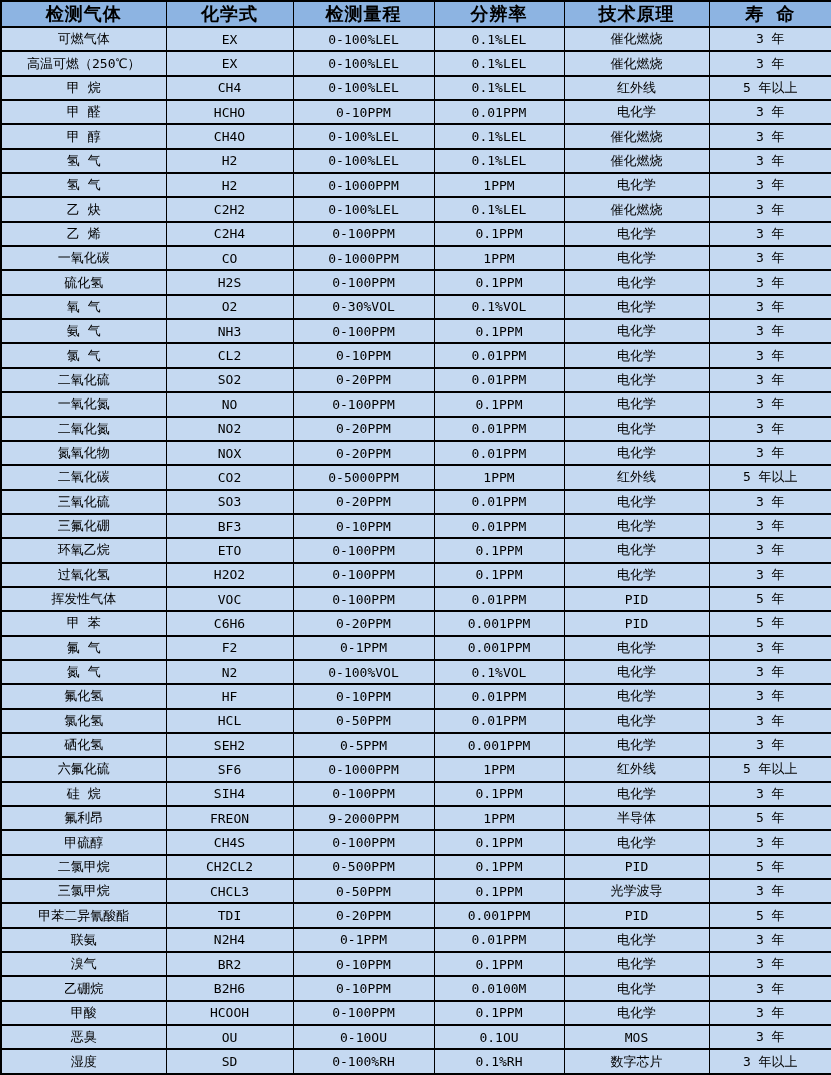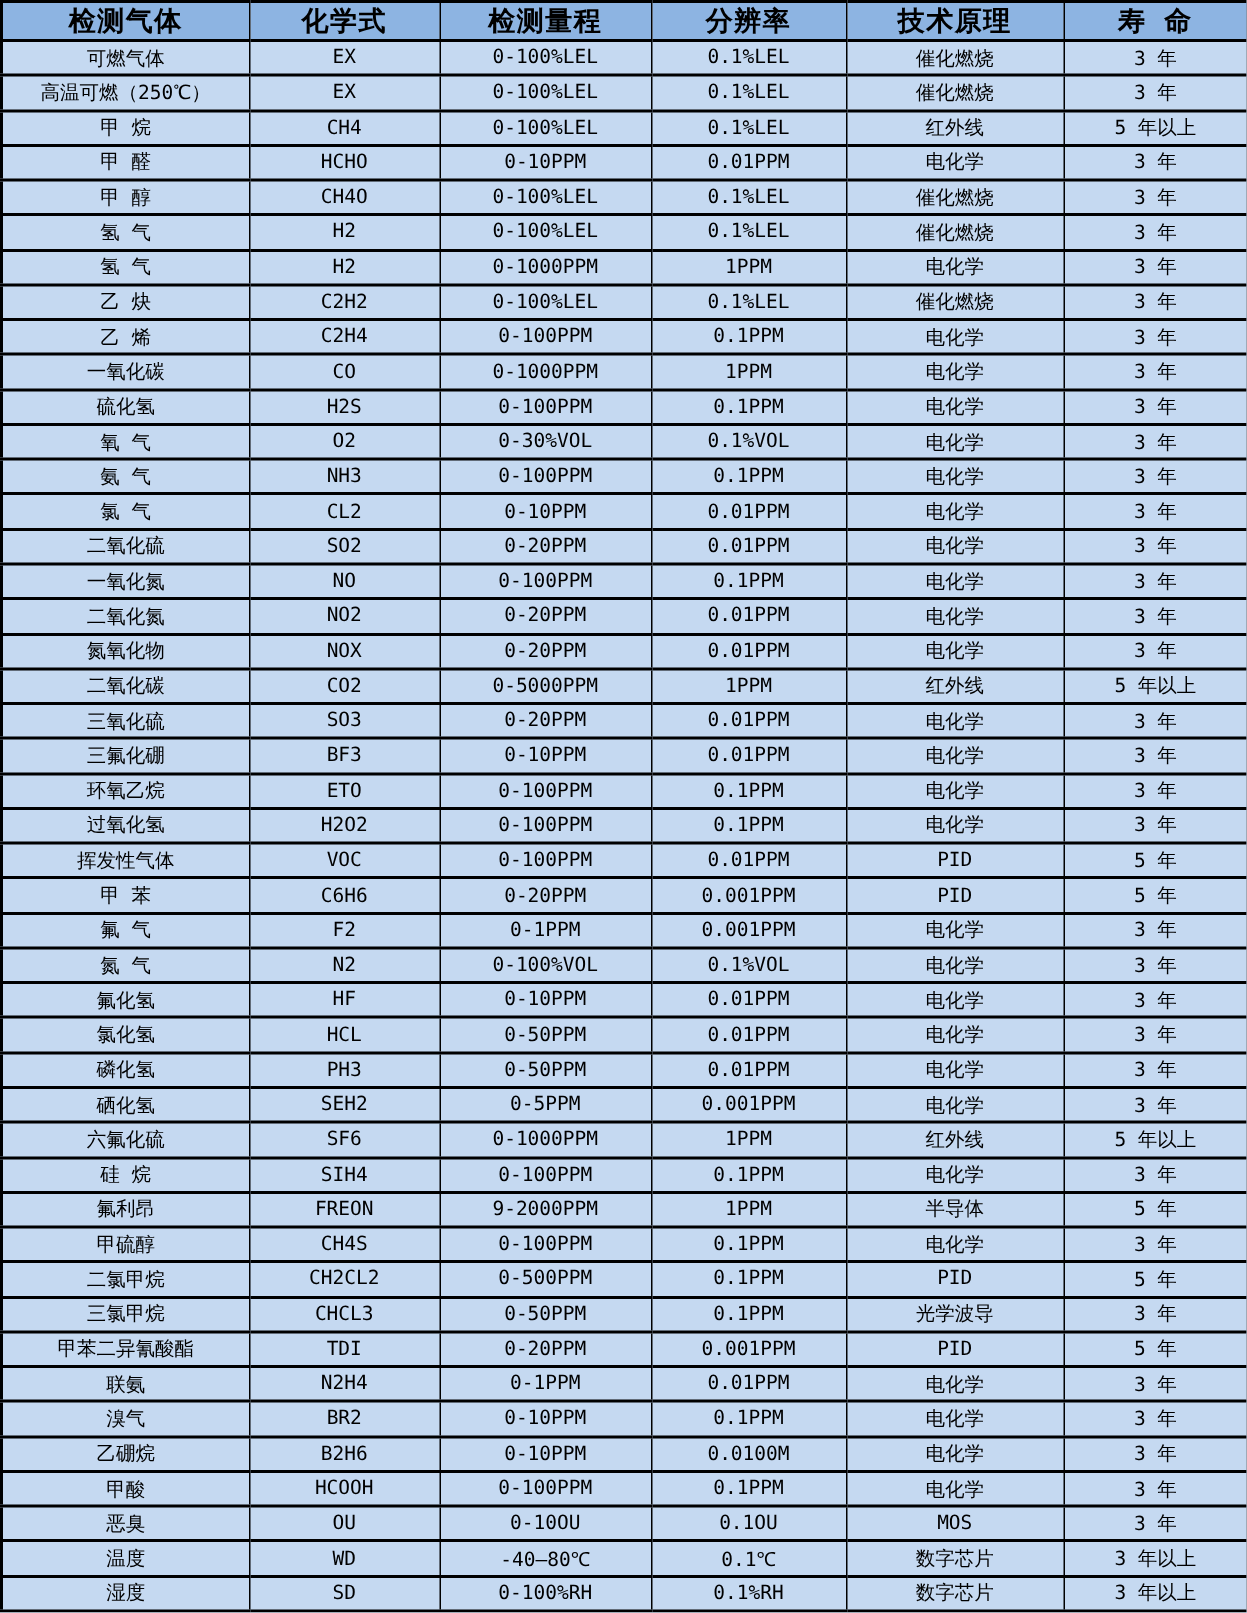--- a/index.html
+++ b/index.html
@@ -290,28 +290,20 @@
       </tr>
       <tr>
         <td>氯化氢</td>
         <td>HCL</td>
         <td>0-50PPM</td>
         <td>0.01PPM</td>
         <td>电化学</td>
         <td>3 年</td>
       </tr>
       <tr>
-        <td>磷化氢</td>
-        <td>PH3</td>
-        <td>0-50PPM</td>
-        <td>0.01PPM</td>
-        <td>电化学</td>
-        <td>3 年</td>
-      </tr>
-      <tr>
         <td>硒化氢</td>
         <td>SEH2</td>
         <td>0-5PPM</td>
         <td>0.001PPM</td>
         <td>电化学</td>
         <td>3 年</td>
       </tr>
       <tr>
         <td>六氟化硫</td>
         <td>SF6</td>
@@ -402,28 +394,20 @@
       </tr>
       <tr>
         <td>恶臭</td>
         <td>OU</td>
         <td>0-10OU</td>
         <td>0.1OU</td>
         <td>MOS</td>
         <td>3 年</td>
       </tr>
       <tr>
-        <td>温度</td>
-        <td>WD</td>
-        <td>-40—80℃</td>
-        <td>0.1℃</td>
-        <td>数字芯片</td>
-        <td>3 年以上</td>
-      </tr>
-      <tr>
         <td>湿度</td>
         <td>SD</td>
         <td>0-100%RH</td>
         <td>0.1%RH</td>
         <td>数字芯片</td>
         <td>3 年以上</td>
       </tr>
     </tbody>
 </table>
 

